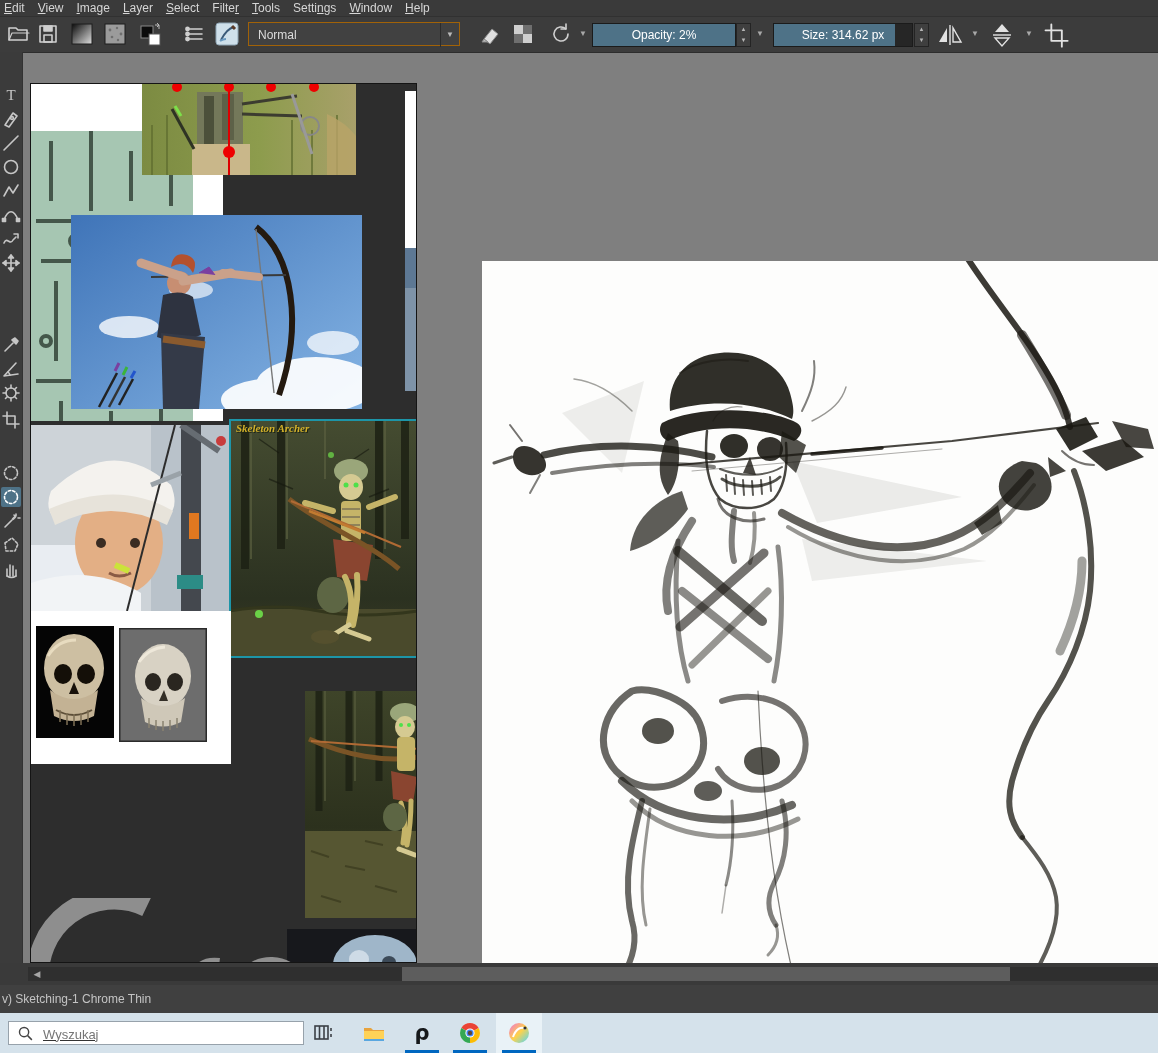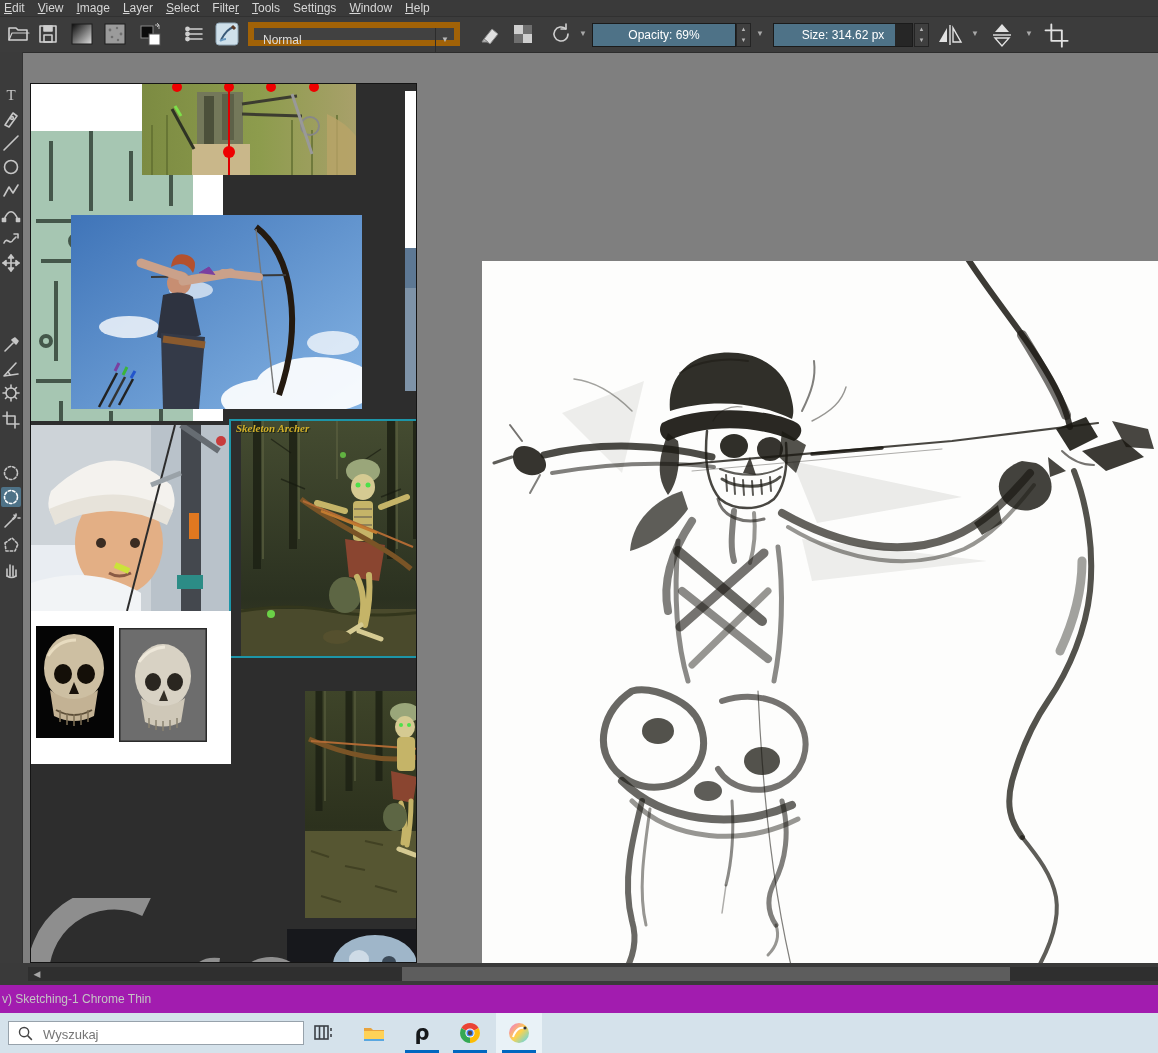--- a/index.html
+++ b/index.html
@@ -8,21 +8,21 @@
   .abs{position:absolute;}
   
   #menubar{left:0;top:0;width:1158px;height:16px;background:#3a3a3a;border-bottom:1px solid #313131;
     color:#d6d6d6;font-size:12px;line-height:16px;white-space:nowrap;}
   .menu-item{display:inline-block;padding:0 9px 0 4px;cursor:default;}
   .menu-item u{text-decoration:underline;}
   #toolbar{left:0;top:17px;width:1158px;height:35px;background:#3c3c3c;border-bottom:1px solid #2d2d2d;color:#cfcfcf;}
   .tbtn{position:absolute;top:5px;width:24px;height:24px;color:#cfcfcf;}
   .tbtn svg{width:24px;height:24px;display:block;}
   .combo{position:absolute;left:248px;top:5px;width:212px;height:24px;background:#414141;
-    border:6px solid #a16207;color:#dcdcdc;font-size:12px;line-height:24px;padding-left:9px;box-sizing:border-box;}
+    border:1px solid #a16207;color:#dcdcdc;font-size:12px;line-height:24px;padding-left:9px;box-sizing:border-box;}
   .combo .arrow{position:absolute;right:0;top:0;width:18px;height:24px;border-left:1px solid #2c2c2c;
     color:#b9b9b9;font-size:8px;text-align:center;line-height:24px;}
   .slider{position:absolute;top:6px;height:22px;background:#262626;border:1px solid #1b1b1b;overflow:hidden;}
   .slider .fill{position:absolute;left:0;top:0;bottom:0;background:#4e7287;}
   .slider .lab{position:relative;color:#fff;font-size:12px;line-height:22px;text-align:center;width:100%;}
   .spin{position:absolute;top:6px;width:13px;height:22px;background:#3f3f3f;border:1px solid #242424;
     color:#b5b5b5;font-size:6px;text-align:center;line-height:11px;}
   .dd{position:absolute;top:12px;width:14px;height:12px;color:#a8a8a8;font-size:8px;text-align:center;line-height:10px;}
   .mbtn{position:absolute;top:4px;width:28px;height:28px;color:#e2e2e2;}
   .mbtn svg{width:28px;height:28px;}
@@ -48,51 +48,51 @@
   #canvas-area{left:22px;top:83px;width:1136px;height:880px;background:#7f7f7f;}
   #canvas{left:460px;top:178px;width:698px;height:750px;background:#fdfdfc;}
   #canvas svg{width:698px;height:750px;display:block;}
   .ink path,.ink line{stroke:#1a1812;fill:none;stroke-linecap:round;stroke-linejoin:round;}
   .ink .f{fill:#1a1812;stroke:none;}
   
   #hscroll{left:0;top:963px;width:1158px;height:22px;background:#3a3a3a;}
   #hs-track{position:absolute;left:28px;top:4px;right:0;height:14px;background:#2f2f2f;}
   #hs-thumb{position:absolute;left:402px;top:4px;width:608px;height:14px;background:#5d5d5d;}
   #hs-left{position:absolute;left:30px;top:3px;width:14px;height:16px;color:#a5a5a5;font-size:9px;line-height:16px;text-align:center;}
-  #statusbar{left:0;top:985px;width:1158px;height:28px;background:#a21caf;color:#c4c4c4;font-size:12px;line-height:28px;}
+  #statusbar{left:0;top:985px;width:1158px;height:28px;background:#404040;color:#c4c4c4;font-size:12px;line-height:28px;}
   #status-left{position:absolute;left:2px;top:0;}
   #status-right{position:absolute;left:460px;top:0;}
   
   #taskbar{left:0;top:1013px;width:1158px;height:40px;background:#d5e2eb;}
   #search{position:absolute;left:8px;top:8px;width:296px;height:24px;background:#fff;border:1px solid #97a2ab;
     box-sizing:border-box;font-size:13px;color:#222;}
   #search .mag{position:absolute;left:8px;top:3px;width:17px;height:17px;color:#444;}
   #search input{position:absolute;left:32px;top:1px;width:250px;height:20px;border:none;outline:none;
-    font-size:13px;color:#333;font-family:"Liberation Sans","DejaVu Sans",sans-serif;background:transparent;}
+    font-size:13px;color:#333;font-family:"Liberation Sans","DejaVu Sans",sans-serif;background:transparent;text-decoration:underline;}
   .task-btn{position:absolute;top:0;width:46px;height:40px;}
   .task-btn .ic{position:absolute;left:11px;top:8px;width:24px;height:24px;}
   .task-btn .ic svg{width:24px;height:24px;}
   .task-btn.active{background:#e9f2f7;}
   .underline{position:absolute;left:6px;bottom:0;width:34px;height:3px;background:#0067c0;}
 </style>
 </head>
 <body>
 
 <div class="screen">
 
   <div class="abs" id="menubar"><span class="menu-item"><u>E</u>dit</span><span class="menu-item"><u>V</u>iew</span><span class="menu-item"><u>I</u>mage</span><span class="menu-item"><u>L</u>ayer</span><span class="menu-item"><u>S</u>elect</span><span class="menu-item">Filte<u>r</u></span><span class="menu-item"><u>T</u>ools</span><span class="menu-item">Setti<u>n</u>gs</span><span class="menu-item"><u>W</u>indow</span><span class="menu-item"><u>H</u>elp</span></div>
 
   <div class="abs" id="toolbar">
     <div class="combo">
       <span>Normal</span>
       <span class="arrow">▼</span>
     </div>
     <div class="slider" style="left:592px;width:142px;">
       <div class="fill" style="width: 100%;"></div>
-      <div class="lab">Opacity: 69%</div>
+      <div class="lab">Opacity: 2%</div>
     </div>
     <div class="spin" style="left:736px;">▲<br>▼</div>
     <div class="dd" style="left:753px;">▼</div>
     <div class="slider" style="left:773px;width:138px;">
       <div class="fill" style="width: 88%;"></div>
       <div class="lab">Size: 314.62 px</div>
     </div>
     <div class="spin" style="left:914px;">▲<br>▼</div>
   <div class="tbtn" style="left: 6px;">
         <svg viewBox="0 0 24 24" fill="none" stroke="currentColor" stroke-width="1.6" stroke-linecap="round" stroke-linejoin="round">
@@ -403,21 +403,21 @@
         <path d="M150,0 l38,26" stroke="#666c72" stroke-width="6"></path>
         <circle cx="190" cy="16" r="5" fill="#c83c3c"></circle>
         <path d="M144,0 L96,186" stroke="#2c2c2c" stroke-width="2"></path>
         <path d="M84,140 l14,6" stroke="#cbe33a" stroke-width="6"></path>
         <rect x="158" y="88" width="10" height="26" fill="#e07820"></rect>
         <rect x="146" y="150" width="26" height="14" fill="#2c8c86"></rect>
         <path d="M120,60 l30,-12" stroke="#9aa2a8" stroke-width="5"></path>
       </svg>
     </div>
 
-    <div class="ref sel" style="left:198px;top:335px;width:189px;height:239px;padding-left:12px;">
+    <div class="ref sel" style="left:198px;top:335px;width:189px;height:239px;">
       <span class="ref-label">Skeleton Archer</span>
       <svg width="189" height="239">
         <defs>
             <linearGradient id="forest" x1="0" y1="0" x2="0" y2="1">
           <stop offset="0" stop-color="#454c31"></stop>
               <stop offset=".75" stop-color="#2b3120"></stop>
               <stop offset="1" stop-color="#3c3c26"></stop>
             </linearGradient>
           </defs>
         <rect width="189" height="239" fill="url(#forest)"></rect>

